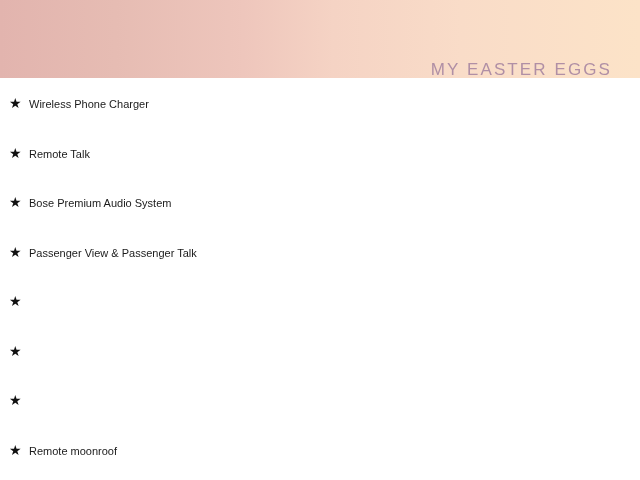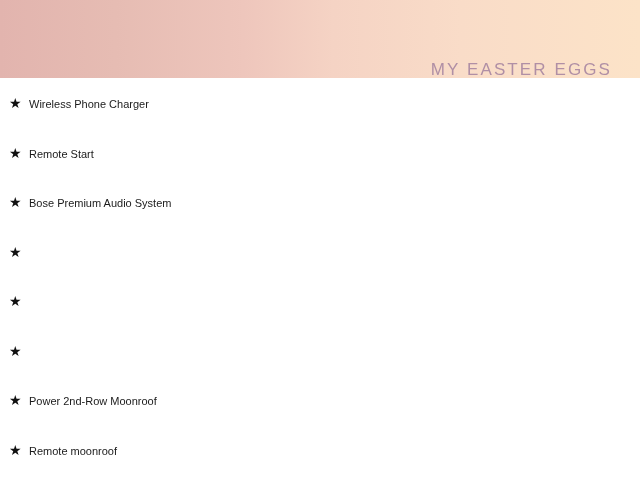--- a/index.html
+++ b/index.html
@@ -109,46 +109,46 @@
   <div class="content">
     <ul class="feature-list">
 
       <li class="feature-item">
         <span class="bullet-star">★</span>
         <span class="feature-label">Wireless Phone Charger</span>
       </li>
 
       <li class="feature-item">
         <span class="bullet-star">★</span>
-        <span class="feature-label">Remote Start</span>
+        <span class="feature-label">Remote Talk</span>
       </li>
 
       <li class="feature-item">
         <span class="bullet-star">★</span>
         <span class="feature-label">Bose Premium Audio System</span>
+      </li>
+
+      <li class="feature-item">
+        <span class="bullet-star">★</span>
+        <span class="feature-label">Passenger View &amp; Passenger Talk</span>
       </li>
 
       <li class="feature-item">
         <span class="bullet-star">★</span>
       </li>
 
       <li class="feature-item">
         <span class="bullet-star">★</span>
       </li>
 
       <li class="feature-item">
         <span class="bullet-star">★</span>
       </li>
 
       <li class="feature-item">
         <span class="bullet-star">★</span>
-        <span class="feature-label">Power 2nd-Row Moonroof</span>
-      </li>
-
-      <li class="feature-item">
-        <span class="bullet-star">★</span>
         <span class="feature-label">Remote moonroof</span>
       </li>
 
     </ul>
   </div>
 
 </div>
 
 </body></html>

